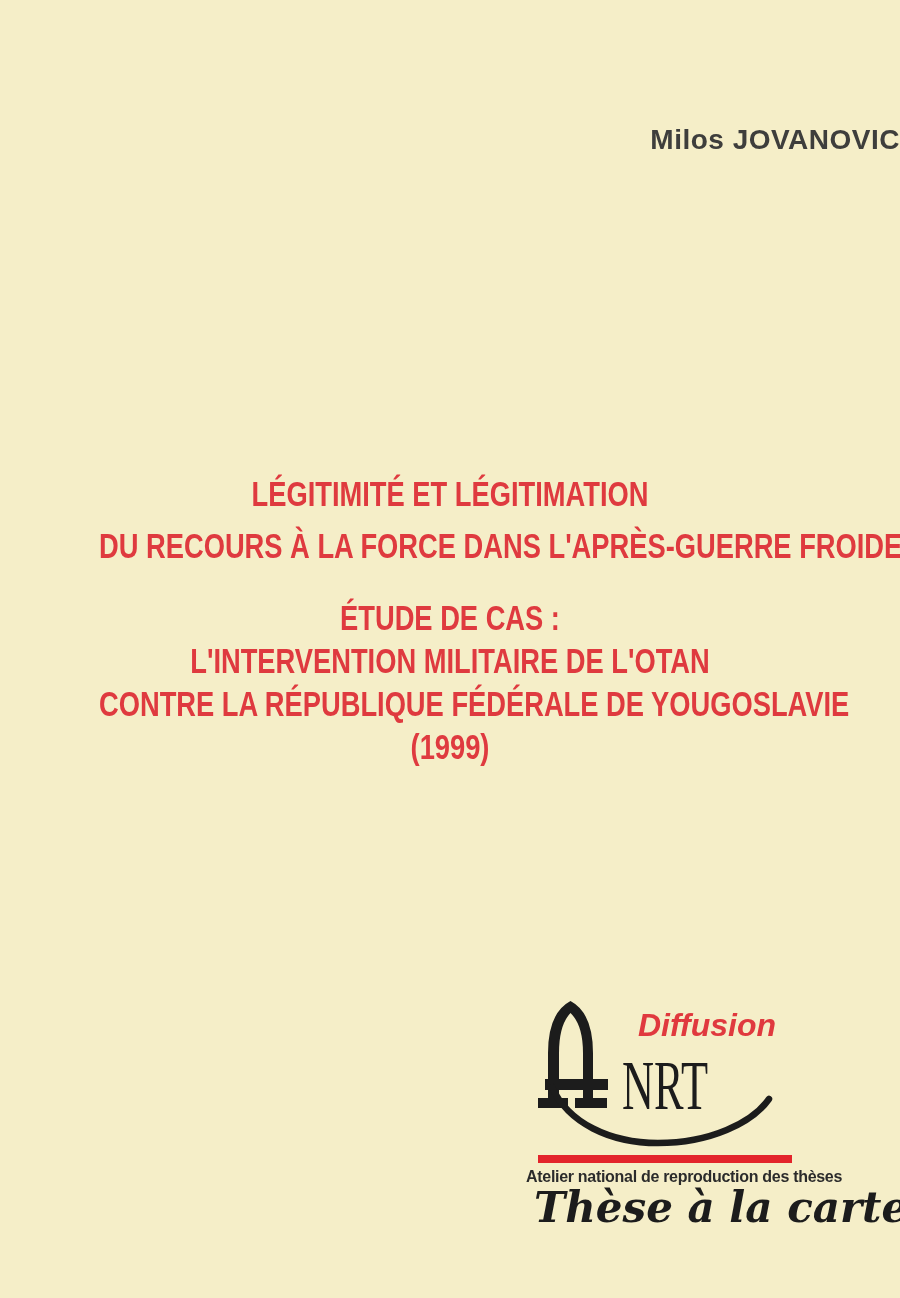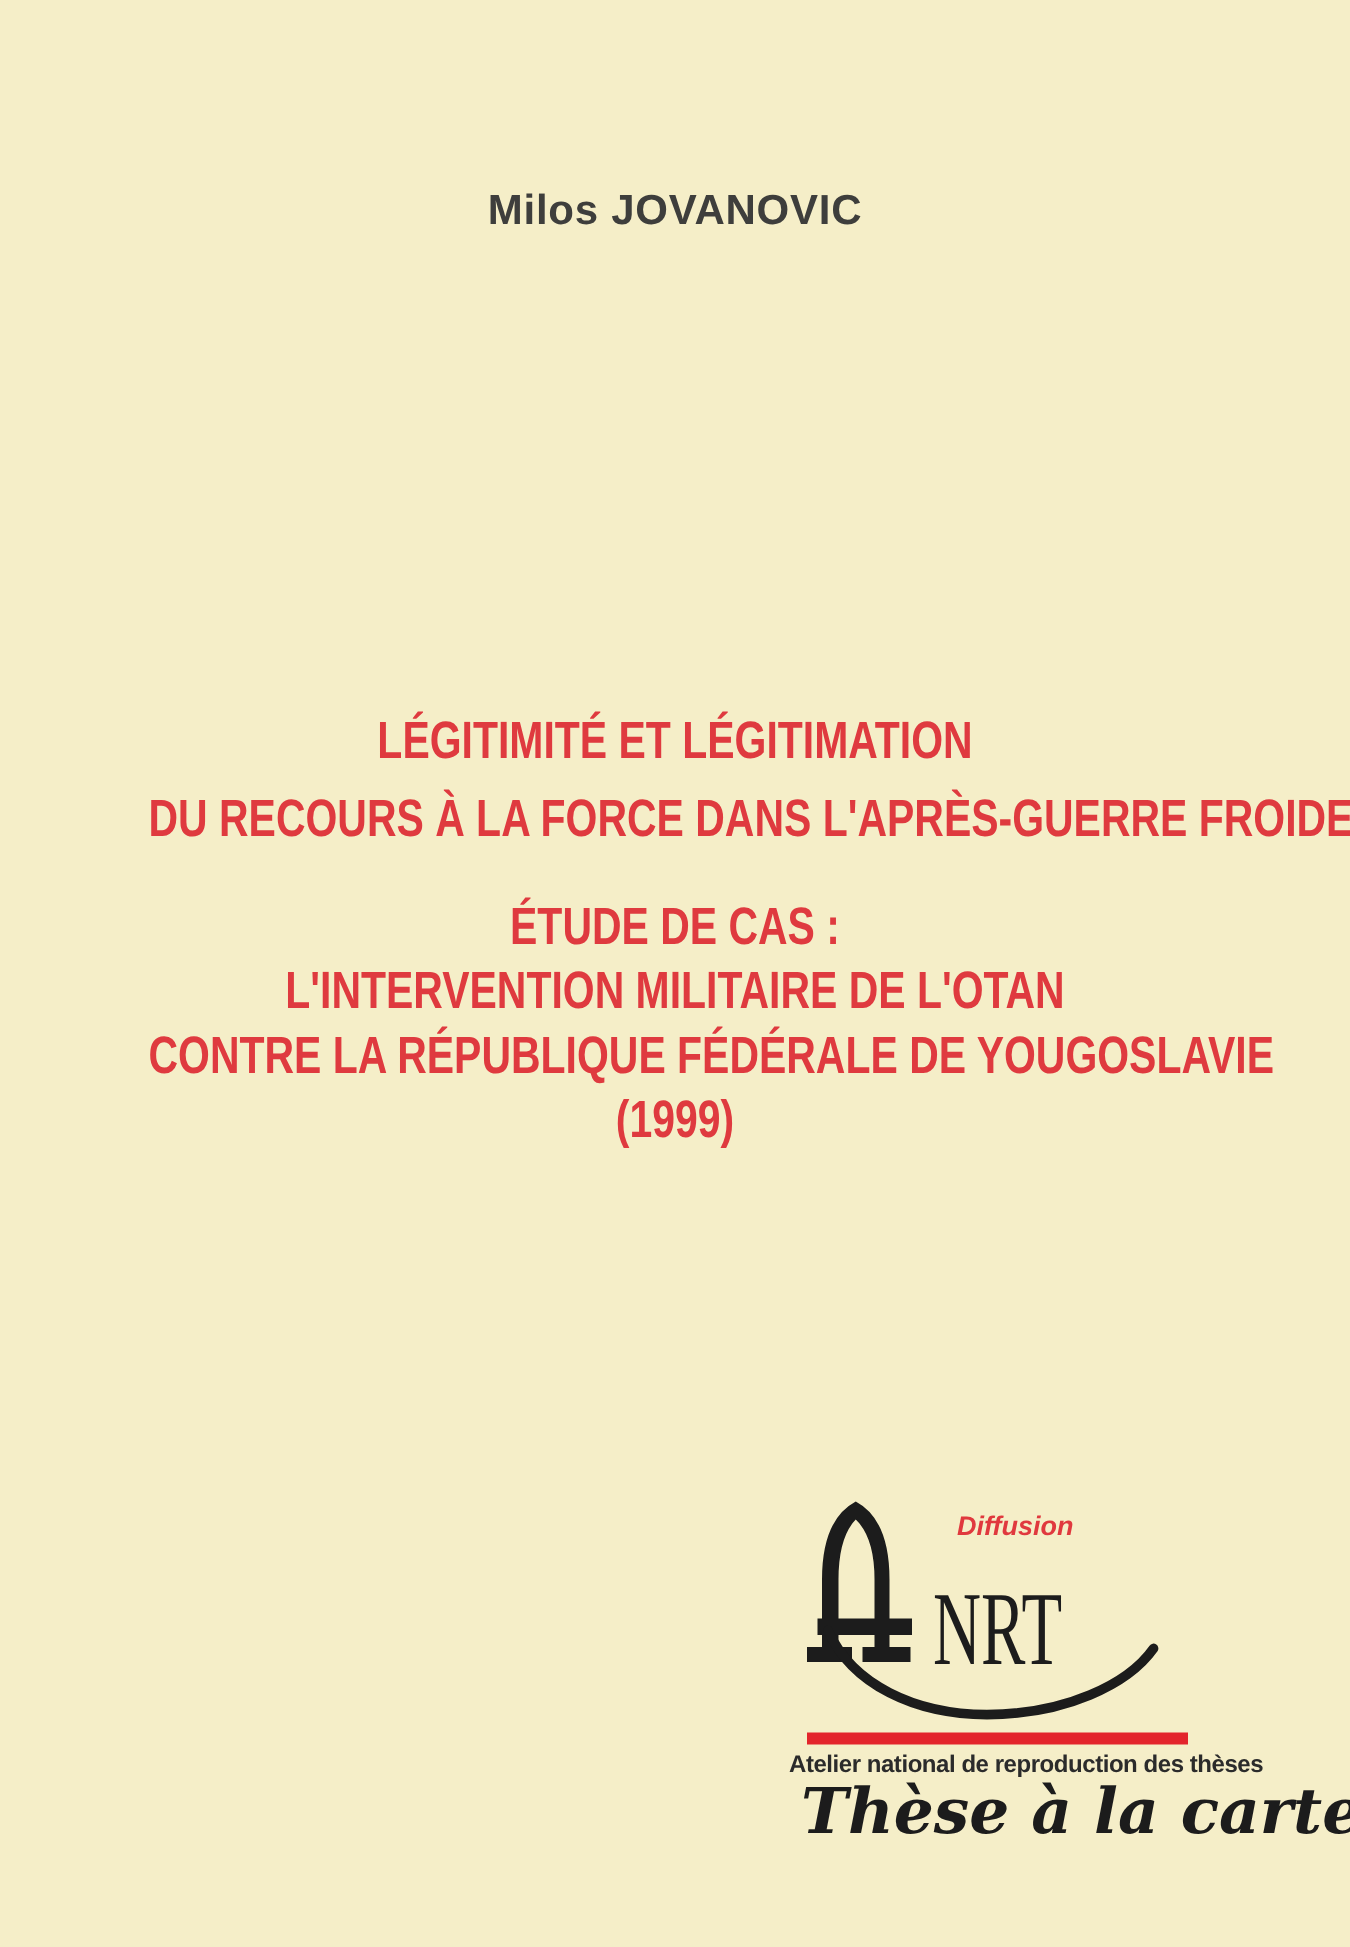--- a/index.html
+++ b/index.html
@@ -14,21 +14,21 @@
     overflow: hidden;
     font-family: "Liberation Sans", sans-serif;
   }
 
   
   .author {
     position: absolute;
     top: 124px;
     left: 0;
     width: 900px;
-    text-align: center;
+    text-align: right;
     font-size: 28px;
     font-weight: bold;
     letter-spacing: 0.5px;
     color: #3E3E3C;
     white-space: nowrap;
   }
 
   
   .title-block {
     position: absolute;
@@ -64,21 +64,21 @@
   }
   .logo svg {
     position: absolute;
     left: 0;
     top: 0;
   }
   .diffusion {
     position: absolute;
     left: 118px;
     top: 12px;
-    font-size: 18px;
+    font-size: 32px;
     font-weight: bold;
     font-style: italic;
     color: #E0393E;
     white-space: nowrap;
   }
   .redline {
     position: absolute;
     left: 18px;
     top: 160px;
     width: 254px;

